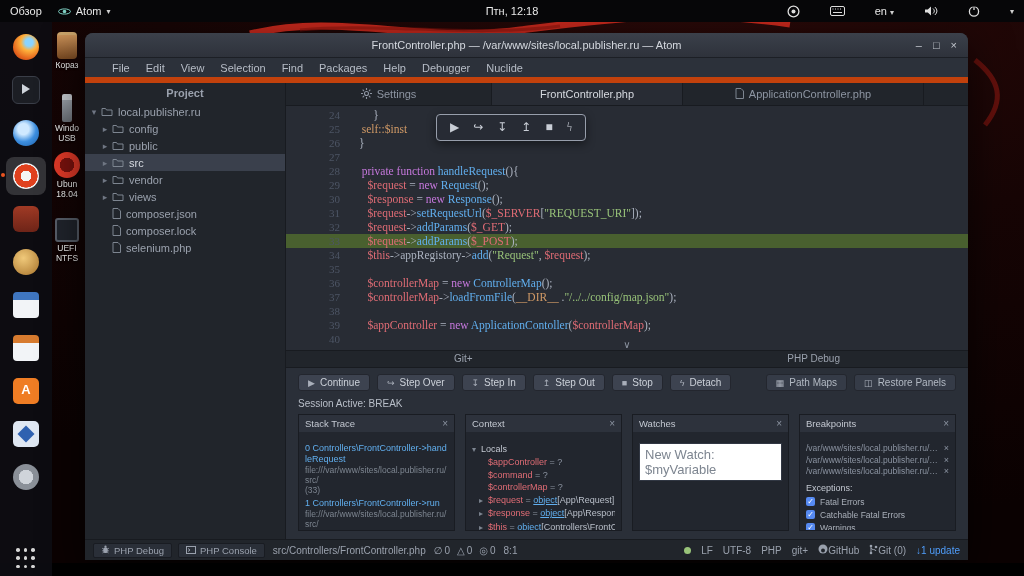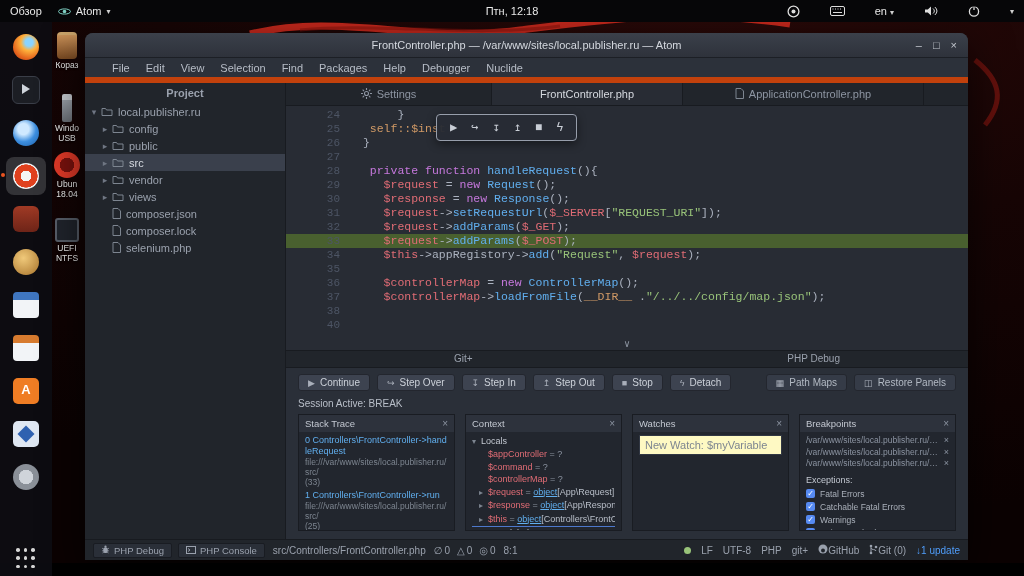--- a/index.html
+++ b/index.html
@@ -71,21 +71,21 @@
   .tree-spacer{width:10px;flex:none;}
 
   
   .right-col{flex:1;display:flex;flex-direction:column;min-width:0;}
   .tabbar{height:22px;background:#21252b;display:flex;border-bottom:1px solid #181b20;flex:none;}
   .tab{display:flex;align-items:center;justify-content:center;gap:5px;font-size:11px;color:#8d95a2;border-right:1px solid #181b20;}
   .tab.active{background:#282c34;color:#d6dae0;}
   .tab-fill{flex:1;}
 
   
-  .editor{position:relative;height:242px;background:#282c34;font-family:Liberation Mono, monospace;
+  .editor{position:relative;height:242px;background:#282c34;font-family:Liberation Serif, serif;
     font-size:11.5px;overflow:hidden;padding-top:2px;flex:none;}
   .code-row{display:flex;height:14px;line-height:14px;}
   .code-row .gutter{width:54px;text-align:right;padding-right:16px;color:#4d5565;flex:none;font-size:11px;}
   .code{white-space:pre;color:#abb2bf;}
   .break-row{background:#49602f;}
   .tok-k{color:#c678dd;}.tok-f{color:#61afef;}.tok-v{color:#e06c75;}
   .tok-s{color:#98c379;}.tok-c{color:#d19a66;}.tok-p{color:#abb2bf;}
   .float-toolbar{position:absolute;left:150px;top:8px;display:flex;gap:14px;align-items:center;padding:5px 13px;
     background:rgba(40,44,52,.96);border:1px solid #979eab;border-radius:4px;color:#c9ced6;font-size:12px;
     box-shadow:0 3px 10px rgba(0,0,0,.45);}
@@ -104,34 +104,34 @@
     border-radius:3px;padding:2px 9px;font-size:10px;color:#ccd1d9;}
   .dbg-btn .bic{color:#a9afba;font-size:9px;}
   .dbg-btn.dark{background:#353b47;color:#b3bac4;}
   .dbg-right{margin-left:auto;display:flex;gap:7px;}
   .session{font-size:10px;color:#b9bfc9;margin:7px 0 5px;flex:none;}
   .panels{display:flex;gap:10px;flex:1;min-height:0;padding-bottom:8px;}
   .panel{flex:1;background:#22262e;border:1px solid #191c22;display:flex;flex-direction:column;min-width:0;}
   .panel-h{height:17px;background:#2d323c;display:flex;align-items:center;flex:none;}
   .panel-title{font-size:9.5px;color:#c3c8d1;padding-left:6px;}
   .panel-x{margin-left:auto;padding-right:6px;color:#8b93a1;font-size:10px;}
-  .panel-b{flex:1;padding:3px 6px;overflow:hidden;font-size:9px;color:#9aa1ad;}
+  .panel-b{flex:1;padding:11px 6px;overflow:hidden;font-size:9px;color:#9aa1ad;}
   .frame{margin-bottom:3px;}
   .frame-fn{color:#61afef;word-break:break-all;line-height:1.2;}
   .frame-file{color:#7d8590;word-break:break-all;line-height:1.2;font-size:8.5px;}
   .frame-line{color:#7d8590;font-size:8.5px;}
   .ctx-sec{color:#c3c8d1;line-height:13px;white-space:nowrap;}
   .ctx-chev{display:inline-block;width:9px;color:#7d8590;font-size:8px;}
   .ctx-row{padding-left:7px;line-height:12.5px;white-space:nowrap;overflow:hidden;}
   .ctx-name{color:#e06c75;}
   .ctx-eq{color:#8b93a1;}
   .ctx-obj{color:#61afef;text-decoration:underline;}
   .ctx-type{color:#b9bfc9;}
   .ctx-sel{border-bottom:1px solid #4d78cc;}
-  .watch-input{background:#fef9c3;border:1px solid #313743;color:#7d8590;padding:3px 5px;font-size:11px;}
+  .watch-input{background:#ffffff;border:1px solid #313743;color:#7d8590;padding:3px 5px;font-size:13px;}
   .bp-row{display:flex;align-items:center;line-height:11.5px;white-space:nowrap;}
   .bp-path{overflow:hidden;text-overflow:ellipsis;color:#8b93a1;font-size:8.5px;flex:1;}
   .bp-x{color:#8b93a1;margin-left:3px;font-size:9px;flex:none;}
   .bp-exc{color:#c3c8d1;margin:5px 0 3px;font-size:9px;}
   .cb-row{display:flex;align-items:center;gap:5px;line-height:12px;margin-bottom:1px;}
   .cb{width:9px;height:9px;background:#568af2;border-radius:2px;color:#fff;font-size:8px;line-height:9px;text-align:center;flex:none;}
   .cb-label{color:#aab0ba;font-size:8.5px;}
 
   
   .statusbar{height:20px;background:#21252b;border-top:1px solid #181b20;display:flex;align-items:center;
@@ -454,20 +454,24 @@
                 <span class="gutter">36</span>
                 <span class="code"><span class="tok-p">    </span><span class="tok-v">$controllerMap</span><span class="tok-p"> = </span><span class="tok-k">new</span><span class="tok-p"> </span><span class="tok-f">ControllerMap</span><span class="tok-p">();</span></span>
               </div>
               <div class="code-row">
                 <span class="gutter">37</span>
                 <span class="code"><span class="tok-p">    </span><span class="tok-v">$controllerMap</span><span class="tok-p">-&gt;</span><span class="tok-f">loadFromFile</span><span class="tok-p">(</span><span class="tok-c">__DIR__</span><span class="tok-p"> .</span><span class="tok-s">"/../../config/map.json"</span><span class="tok-p">);</span></span>
               </div>
               <div class="code-row">
                 <span class="gutter">38</span>
                 <span class="code"></span>
+              </div>
+              <div class="code-row">
+                <span class="gutter">39</span>
+                <span class="code"><span class="tok-p">    </span><span class="tok-v">$appController</span><span class="tok-p"> = </span><span class="tok-k">new</span><span class="tok-p"> </span><span class="tok-f">ApplicationContoller</span><span class="tok-p">(</span><span class="tok-v">$controllerMap</span><span class="tok-p">);</span></span>
               </div>
               <div class="code-row">
                 <span class="gutter">40</span>
                 <span class="code"></span>
               </div>
             </div>
           <div class="float-toolbar" id="float-toolbar">
               <span class="ft-btn">▶</span>
               <span class="ft-btn">↪</span>
               <span class="ft-btn">↧</span>

